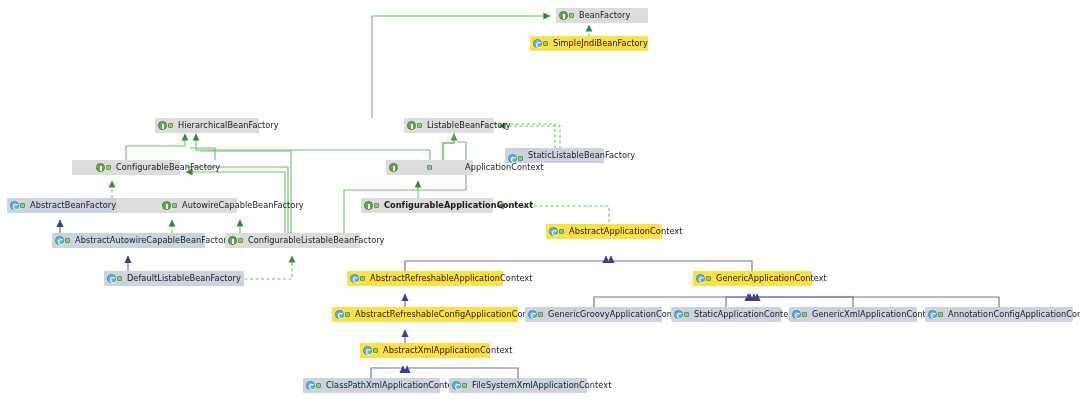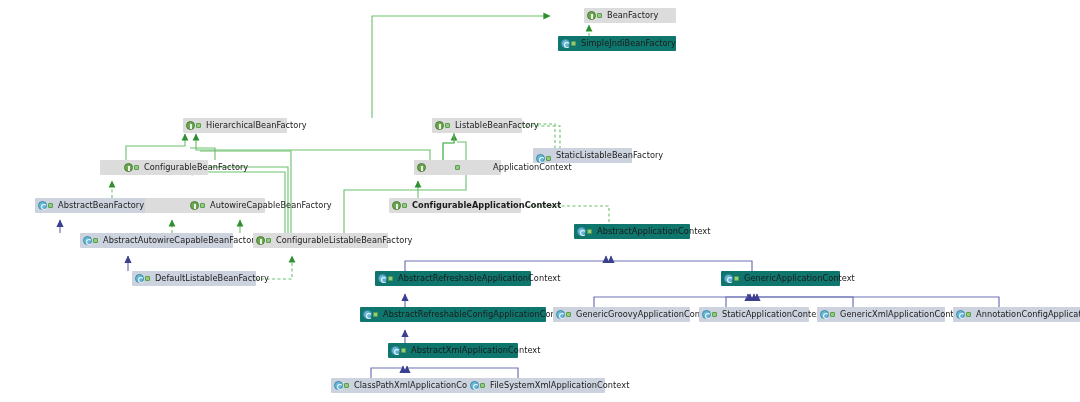--- a/index.html
+++ b/index.html
@@ -24,24 +24,23 @@
     box-sizing:border-box;
     display:flex;
     align-items:center;
     padding:0 5px 0 3px;
     border-radius:1px;
     white-space:nowrap;
     font-size:8.2px;
     line-height:15px;
     color:#1a1a1a;
     letter-spacing:0.05px;
-    margin-left:28px;
   }
   .node.iface{ background:#dcdcdc; }
-  .node.cls{ background:#0f766e; }
+  .node.cls{ background:#fde047; }
   .node.cls-blue{ background:#ccd3de; }
   .ico{
     position:relative;
     width:9px;height:9px;
     margin-right:1px;
     flex:0 0 auto;
     border-radius:50%;
     box-sizing:border-box;
   }
   .ico.i{
@@ -236,21 +235,21 @@
       <div class="node iface" style="left: 225px; top: 233px; width: 135px;">
         <span class="ico i"></span>
         <span class="mark"></span>
         <span class="lbl">ConfigurableListableBeanFactory</span>
       </div>
       <div class="node cls" style="left: 546px; top: 224px; width: 116px;">
         <span class="ico c"></span>
         <span class="mark"></span>
         <span class="lbl">AbstractApplicationContext</span>
       </div>
-      <div class="node cls-blue" style="left: 104px; top: 271px; width: 124px;">
+      <div class="node cls-blue" style="left: 104px; top: 271px; width: 140px;">
         <span class="ico c"></span>
         <span class="mark"></span>
         <span class="lbl">DefaultListableBeanFactory</span>
       </div>
       <div class="node cls" style="left: 347px; top: 271px; width: 156px;">
         <span class="ico c"></span>
         <span class="mark"></span>
         <span class="lbl">AbstractRefreshableApplicationContext</span>
       </div>
       <div class="node cls" style="left: 693px; top: 271px; width: 119px;">
@@ -286,19 +285,19 @@
       <div class="node cls" style="left: 360px; top: 343px; width: 130px;">
         <span class="ico c"></span>
         <span class="mark"></span>
         <span class="lbl">AbstractXmlApplicationContext</span>
       </div>
       <div class="node cls-blue" style="left: 303px; top: 378px; width: 137px;">
         <span class="ico c"></span>
         <span class="mark"></span>
         <span class="lbl">ClassPathXmlApplicationContext</span>
       </div>
-      <div class="node cls-blue" style="left: 439px; top: 378px; width: 138px;">
+      <div class="node cls-blue" style="left: 449px; top: 378px; width: 138px;">
         <span class="ico c"></span>
         <span class="mark"></span>
         <span class="lbl">FileSystemXmlApplicationContext</span>
       </div>
     </div>
 </div>
 
 </body></html>

